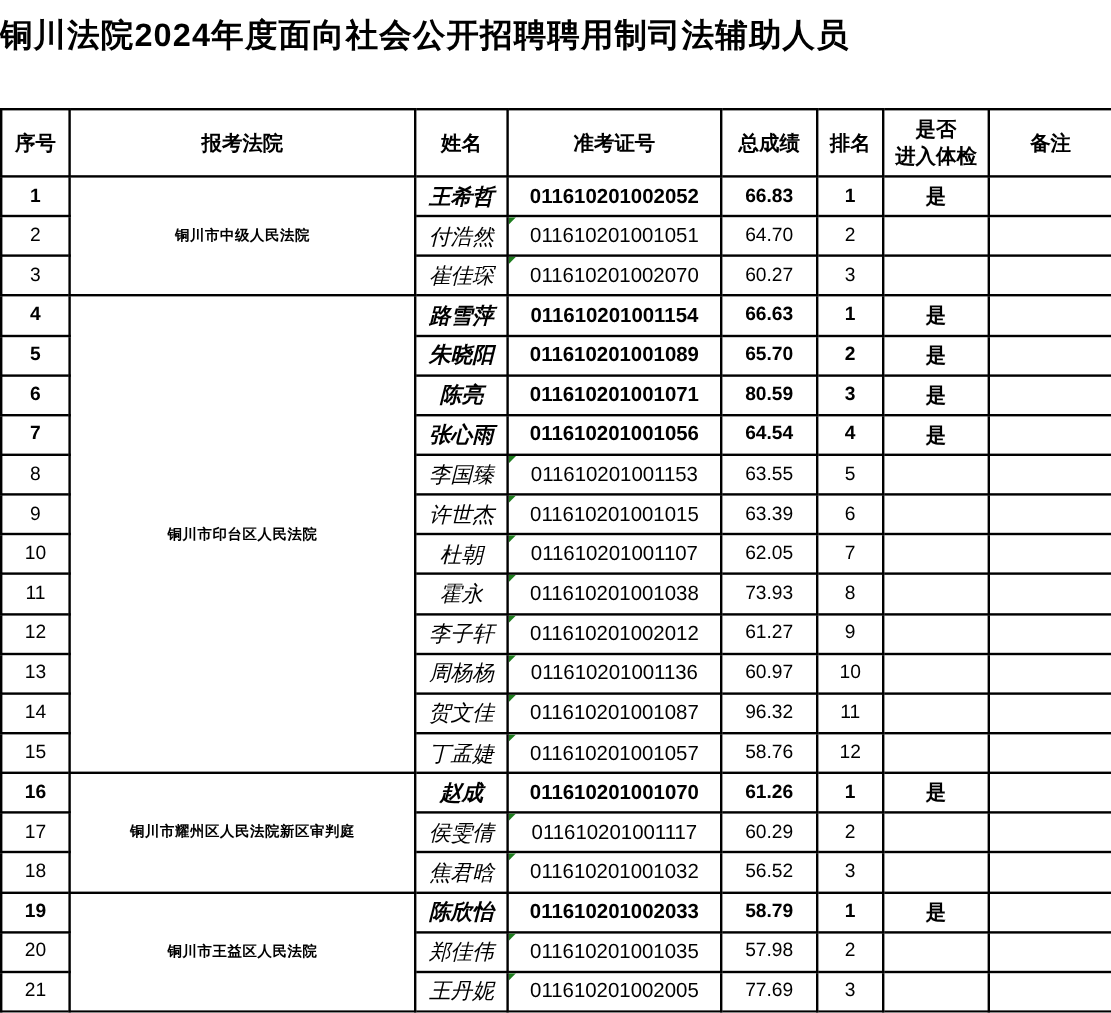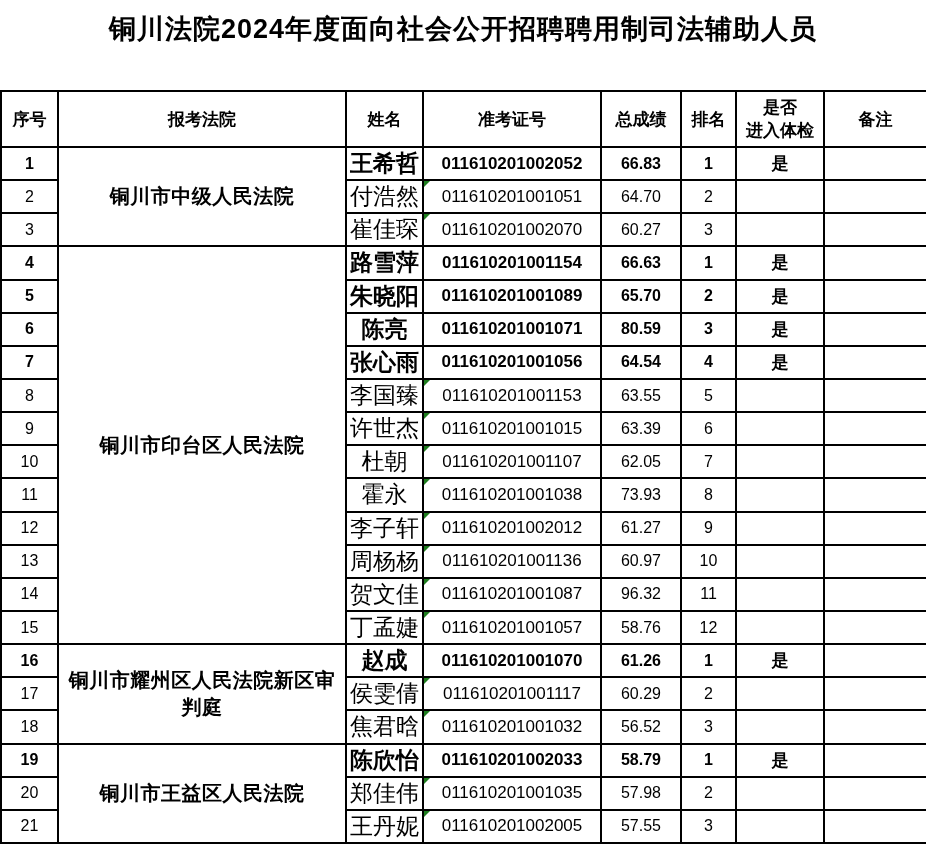--- a/index.html
+++ b/index.html
@@ -12,21 +12,20 @@
   .page {
     position: relative;
     width: 926px;
     height: 844px;
     background: #ffffff;
     overflow: hidden;
   }
   .doc-title {
     height: 90px;
     padding-top: 11px;
-    text-align: center;
     font-weight: bold;
     font-size: 27px;
     line-height: 37px;
     letter-spacing: 1px;
   }
   table.candidates {
     width: 926px;
     height: 754px;
     border-collapse: collapse;
     table-layout: fixed;
@@ -42,26 +41,26 @@
   thead th {
     height: 56px;
     font-size: 17px;
     font-weight: bold;
     white-space: pre-line;
     line-height: 23px;
   }
   tbody tr { height: 33px; }
   tbody td { font-size: 16px; font-weight: normal; }
   td.court {
-    font-size: 20px;
+    font-size: 12px;
     font-weight: bold;
     letter-spacing: 0.5px;
     margin-left: 20px;
   }
-  td.name { font-size: 23px; }
+  td.name { font-size: 18px; font-style: italic; }
   td.ticket {
     position: relative;
     font-size: 17px;
   }
   td.ticket::before {
     content: "";
     position: absolute;
     top: 0;
     left: 0;
     width: 0;
@@ -287,20 +286,20 @@
           <td class="ticket">011610201001035</td>
           <td class="score">57.98</td>
           <td class="rank">2</td>
           <td class="exam"></td>
           <td class="remark"></td>
         </tr>
         <tr>
           <td class="no">21</td>
           <td class="name">王丹妮</td>
           <td class="ticket">011610201002005</td>
-          <td class="score">57.55</td>
+          <td class="score">77.69</td>
           <td class="rank">3</td>
           <td class="exam"></td>
           <td class="remark"></td>
         </tr>
       </tbody>
   </table>
 </div>
 
 </body></html>

